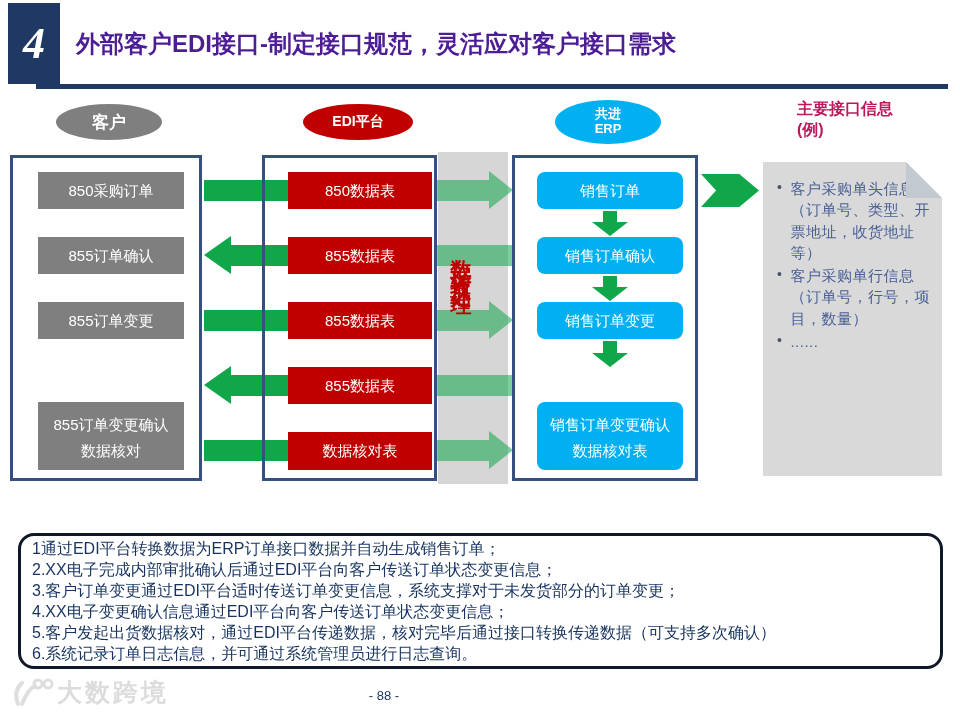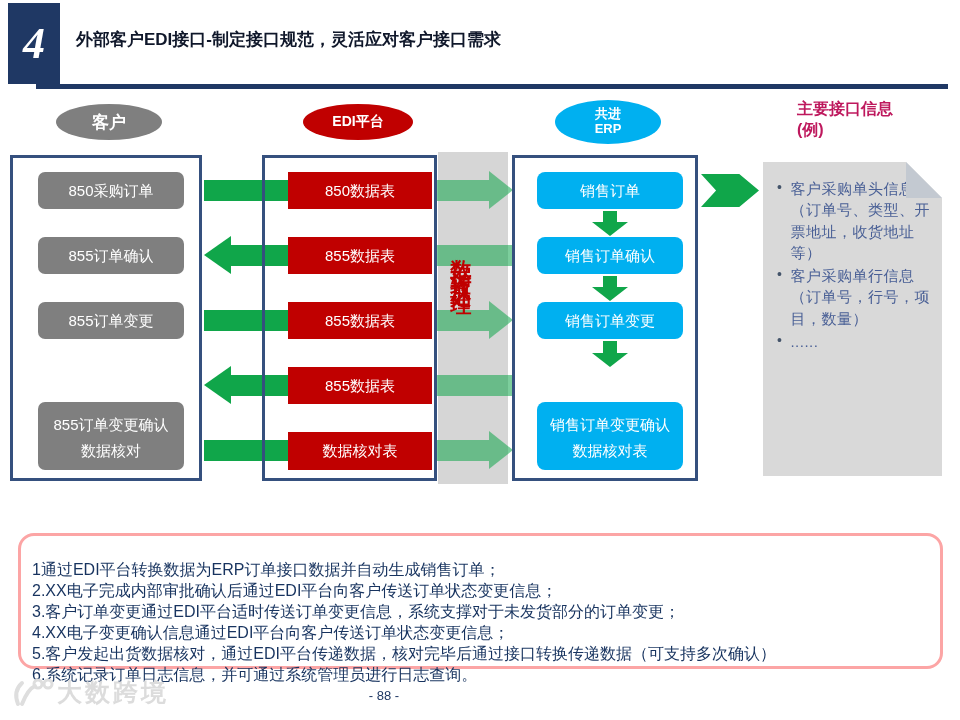--- a/index.html
+++ b/index.html
@@ -3,21 +3,21 @@
 <meta charset="utf-8">
 <style>
   html,body{margin:0;padding:0;background:#fff;}
   .slide{position:relative;width:960px;height:720px;background:#ffffff;overflow:hidden;
          font-family:"Liberation Sans","DejaVu Sans",sans-serif;}
 
   
   .badge{position:absolute;left:8px;top:3px;width:52px;height:81px;background:#1F3864;color:#fff;
          display:flex;align-items:center;justify-content:center;
          font-family:"Liberation Serif","DejaVu Serif",serif;font-style:italic;font-weight:700;font-size:44px;}
-  .title{position:absolute;left:76px;top:28px;font-size:17px;font-weight:700;color:#0f172a;white-space:nowrap;}
+  .title{position:absolute;left:76px;top:28px;font-size:24px;font-weight:700;color:#4c1d95;white-space:nowrap;}
   .divider{position:absolute;left:36px;top:84px;width:912px;height:5px;background:#1F3864;}
 
   
   .eln{position:absolute;border-radius:50%;color:#fff;font-weight:700;display:flex;flex-direction:column;
        align-items:center;justify-content:center;text-align:center;z-index:6;}
   .el-customer{left:56px;top:104px;width:106px;height:36px;background:#7F7F7F;font-size:17px;}
   .el-edi{left:303px;top:104px;width:110px;height:36px;background:#C00000;font-size:14px;}
   .el-erp{left:555px;top:100px;width:106px;height:44px;background:#00B0F0;font-size:13px;line-height:1.15;}
 
   
@@ -27,21 +27,21 @@
   .box-erp{left:512px;width:186px;}
 
   
   .band{position:absolute;left:438px;top:152px;width:70px;height:332px;background:#D6D6D6;z-index:1;}
   .band-label{position:absolute;left:451px;top:242px;z-index:6;writing-mode:vertical-rl;text-orientation:upright;
               color:#C00000;font-weight:700;font-size:21px;letter-spacing:7px;line-height:1;}
 
   
   .ibox{position:absolute;color:#fff;font-size:15px;display:flex;align-items:center;justify-content:center;
         text-align:center;line-height:1.2;z-index:4;box-sizing:border-box;padding:0 4px;}
-  .col-c{left:38px;width:146px;background:#7F7F7F;border-radius:7px;}
+  .col-c{left:38px;width:146px;background:#7F7F7F;border-radius:0;}
   .col-e{left:288px;width:144px;background:#C00000;border-radius:0;}
   .col-r{left:537px;width:146px;background:#00B0F0;border-radius:8px;}
   .r1{top:172px;height:37px;} .r2{top:237px;height:37px;} .r3{top:302px;height:37px;}
   .r4{top:362px;height:46px;margin-top:40px;} .r4e{top:367px;height:37px;} .r5{top:432px;height:38px;}
 
   
   .bar{position:absolute;height:21px;background:#10A64A;z-index:2;}
   .bar-light{position:absolute;height:21px;background:rgba(16,166,74,0.55);z-index:2;}
   .tri{position:absolute;width:0;height:0;z-index:2;}
   .tri-left{border-top:19px solid transparent;border-bottom:19px solid transparent;border-right:27px solid #10A64A;}
@@ -57,22 +57,22 @@
   
   .panel{position:absolute;left:763px;top:162px;width:179px;height:314px;background:#D9D9D9;z-index:1;
          clip-path:polygon(0 0,143px 0,100% 36px,100% 100%,0 100%);box-sizing:border-box;padding:16px 8px 0 12px;}
   .fold{position:absolute;left:906px;top:162px;width:36px;height:36px;background:#C3C9D1;z-index:1;
         clip-path:polygon(0 0,100% 100%,0 100%);}
   .panel-title{position:absolute;left:797px;top:99px;color:#be185d;font-size:16px;font-weight:700;line-height:1.3;z-index:2;}
   .bullet-row{display:flex;gap:8px;color:#4A6096;font-size:15px;line-height:1.42;letter-spacing:0.5px;margin-bottom:2px;}
   .bullet-dot{flex:0 0 auto;font-size:14px;color:#44546A;padding-left:2px;}
 
   
-  .notes{position:absolute;left:18px;top:533px;width:925px;height:136px;border:3px solid #fca5a5;border-radius:16px;
-         box-sizing:border-box;padding:23px 11px;background:#fff;}
+  .notes{position:absolute;left:18px;top:533px;width:925px;height:136px;border:3px solid #0f172a;border-radius:16px;
+         box-sizing:border-box;padding:2px 11px;background:#fff;}
   .note-line{font-size:16px;color:#17335F;line-height:21px;white-space:nowrap;}
 
   
   .page-num{position:absolute;left:0;width:768px;top:688px;text-align:center;font-size:13px;color:#1F3864;}
   .logo{position:absolute;left:10px;top:676px;display:flex;align-items:center;gap:3px;
         color:#DCDCDC;font-weight:700;font-size:25px;letter-spacing:3px;}
 </style>
 </head>
 <body>
 

